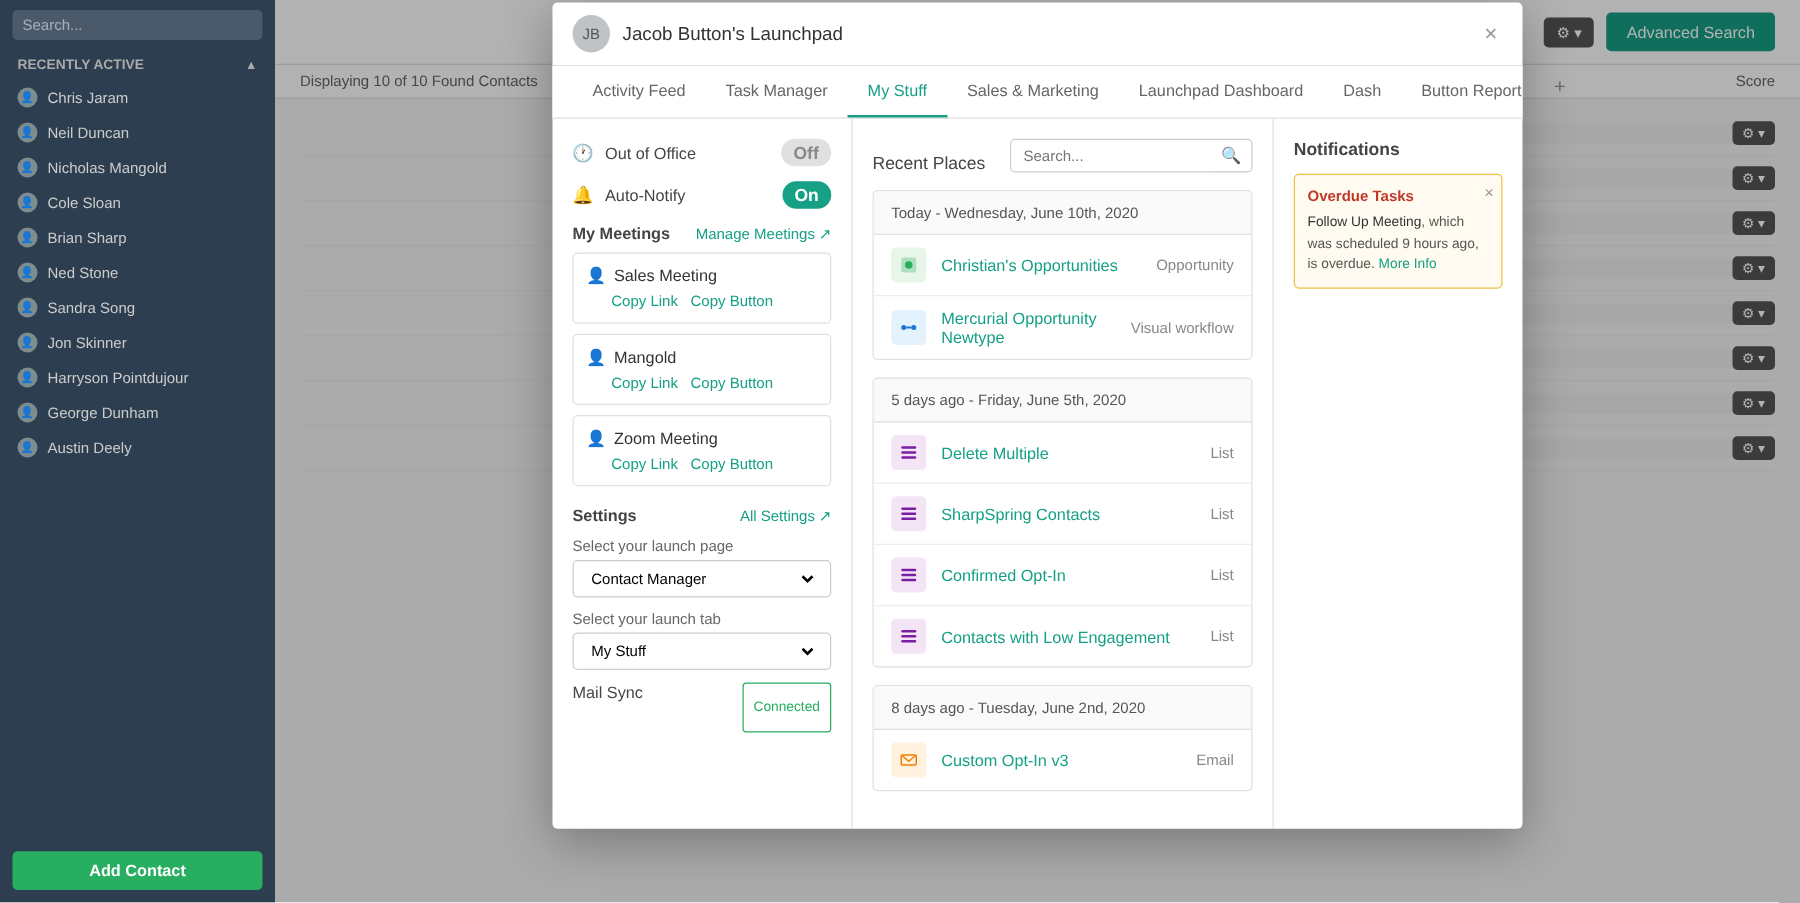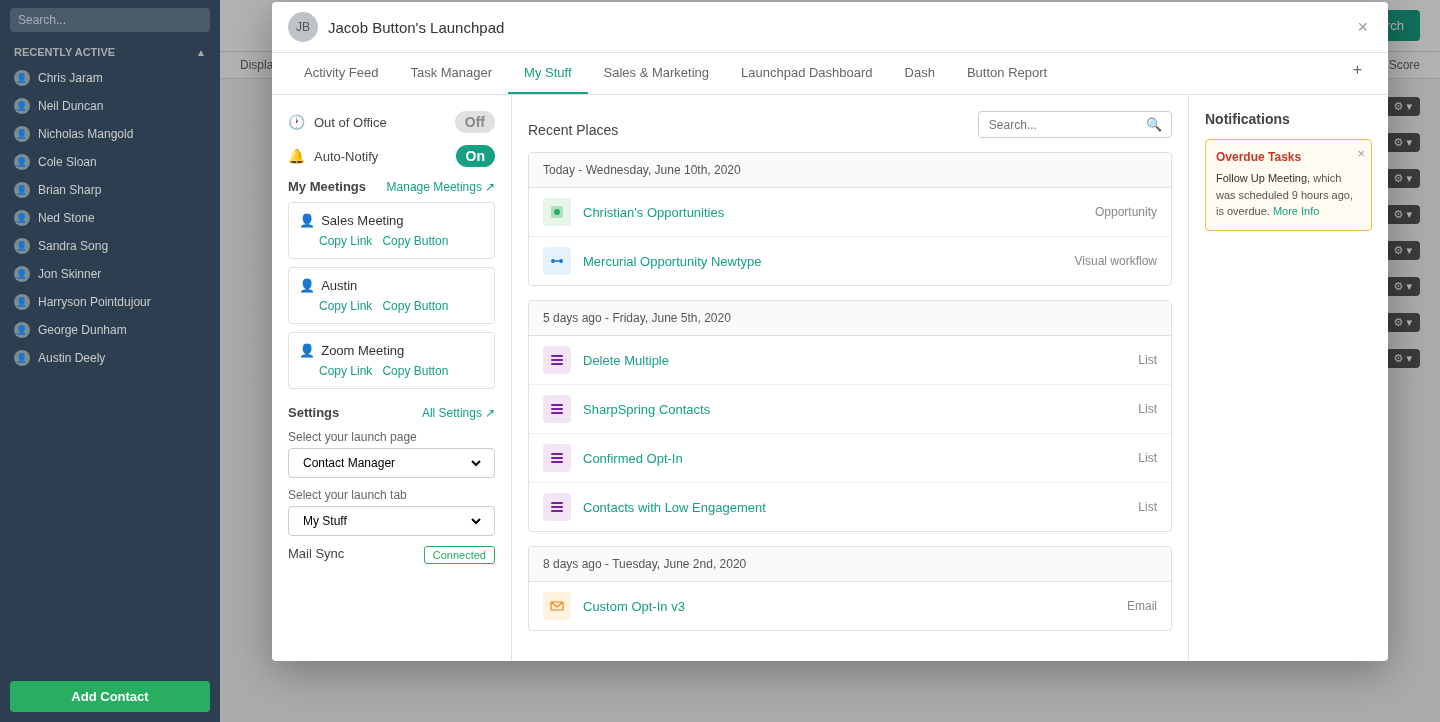--- a/index.html
+++ b/index.html
@@ -31,21 +31,21 @@
     .gear-btn { background: #555; color: #fff; border: none; border-radius: 4px; padding: 5px 10px; cursor: pointer; display: flex; align-items: center; gap: 4px; font-size: 12px; }
     .advanced-search-btn { background: #16a085; color: #fff; border: none; border-radius: 4px; padding: 8px 16px; cursor: pointer; font-size: 13px; font-weight: 500; }
 
     
     .contact-rows { padding: 10px 20px; }
     .contact-row { display: flex; align-items: center; padding: 8px 0; border-bottom: 1px solid #eee; justify-content: flex-end; }
     .contact-row-btn { background: #555; color: #fff; border: none; border-radius: 4px; padding: 3px 8px; cursor: pointer; font-size: 11px; display: flex; align-items: center; gap: 3px; }
 
     
     .modal-overlay { position: absolute; top: 0; left: 0; width: 100%; height: 100%; background: rgba(0,0,0,0.3); display: flex; align-items: flex-start; justify-content: center; padding-top: 0; z-index: 100; }
-    .modal { background: #fff; width: 1116px; max-height: 720px; border-radius: 4px; box-shadow: 0 10px 40px rgba(0,0,0,0.3); display: flex; flex-direction: column; margin-top: 2px; }
+    .modal { background: #fff; width: 776px; max-height: 720px; border-radius: 4px; box-shadow: 0 10px 40px rgba(0,0,0,0.3); display: flex; flex-direction: column; margin-top: 2px; }
 
     
     .modal-header { display: flex; align-items: center; padding: 10px 16px; border-bottom: 1px solid #e0e0e0; gap: 10px; }
     .modal-avatar { width: 30px; height: 30px; border-radius: 50%; background: #bdc3c7; display: flex; align-items: center; justify-content: center; font-size: 12px; color: #555; flex-shrink: 0; }
     .modal-title { font-size: 15px; font-weight: 500; color: #333; flex: 1; }
     .modal-close { background: none; border: none; font-size: 18px; color: #999; cursor: pointer; padding: 0 4px; }
 
     
     .modal-tabs { display: flex; border-bottom: 1px solid #e0e0e0; padding: 0 16px; background: #fff; }
     .modal-tab { padding: 12px 16px; font-size: 13px; color: #666; cursor: pointer; border-bottom: 2px solid transparent; white-space: nowrap; }
@@ -80,21 +80,21 @@
 
     
     .settings-section { margin-top: 16px; }
     .settings-header { display: flex; align-items: center; justify-content: space-between; margin-bottom: 10px; }
     .select-label { font-size: 12px; color: #666; margin-bottom: 4px; }
     .select-dropdown { width: 100%; padding: 6px 10px; border: 1px solid #ccc; border-radius: 4px; font-size: 12px; color: #333; background: #fff; cursor: pointer; display: flex; align-items: center; justify-content: space-between; margin-bottom: 10px; }
     .select-dropdown select { width: 100%; border: none; outline: none; font-size: 12px; background: transparent; cursor: pointer; }
 
     .mail-sync-row { display: flex; justify-content: space-between; margin-top: 10px; }
     .mail-sync-label { font-size: 13px; color: #444; }
-    .connected-badge { background: #fff; border: 1px solid #27ae60; color: #27ae60; font-size: 11px; padding: 2px 8px; border-radius: 3px; margin-left: 21px; }
+    .connected-badge { background: #fff; border: 1px solid #27ae60; color: #27ae60; font-size: 11px; padding: 13px 8px; border-radius: 3px; margin-left: 21px; }
 
     
     .right-panel { flex: 1; padding: 16px; overflow-y: auto; }
     .recent-places-header { display: flex; align-items: flex-end; justify-content: space-between; margin-bottom: 14px; }
     .recent-places-title { font-size: 14px; font-weight: 500; color: #444; }
     .recent-search { display: flex; align-items: center; border: 1px solid #ccc; border-radius: 4px; overflow: hidden; }
     .recent-search input { padding: 5px 10px; border: none; outline: none; font-size: 12px; width: 160px; }
     .recent-search-icon { padding: 5px 8px; color: #888; cursor: pointer; }
 
     .date-group { margin-bottom: 14px; }
@@ -286,21 +286,21 @@
                 <span>Sales Meeting</span>
               </div>
               <div class="meeting-links">
                 <a class="meeting-link">Copy Link</a>
                 <a class="meeting-link">Copy Button</a>
               </div>
             </div>
             <div class="meeting-card">
               <div class="meeting-name">
                 <span class="meeting-name-icon">👤</span>
-                <span>Austin</span>
+                <span>Mangold</span>
               </div>
               <div class="meeting-links">
                 <a class="meeting-link">Copy Link</a>
                 <a class="meeting-link">Copy Button</a>
               </div>
             </div>
             <div class="meeting-card">
               <div class="meeting-name">
                 <span class="meeting-name-icon">👤</span>
                 <span>Zoom Meeting</span>

